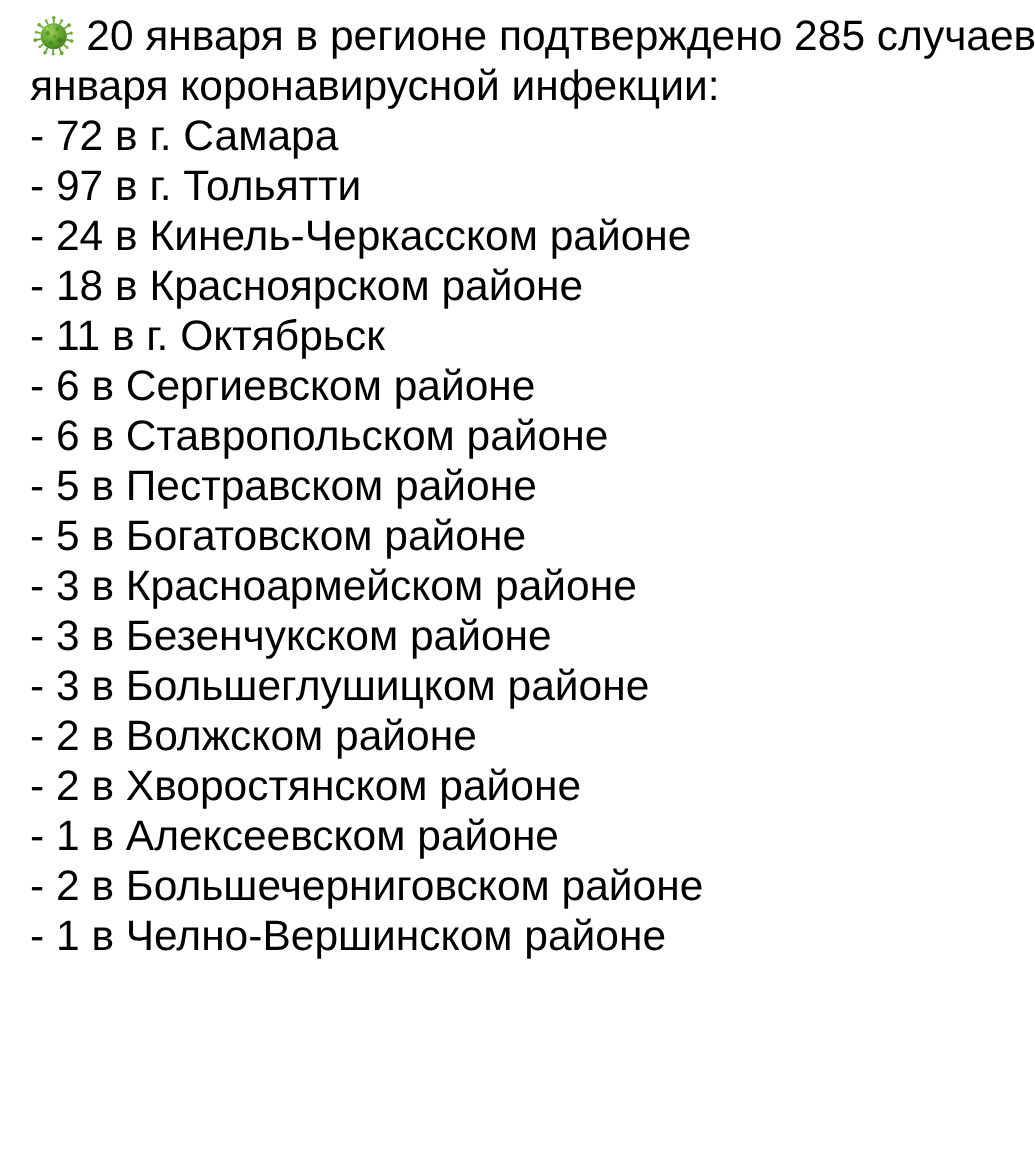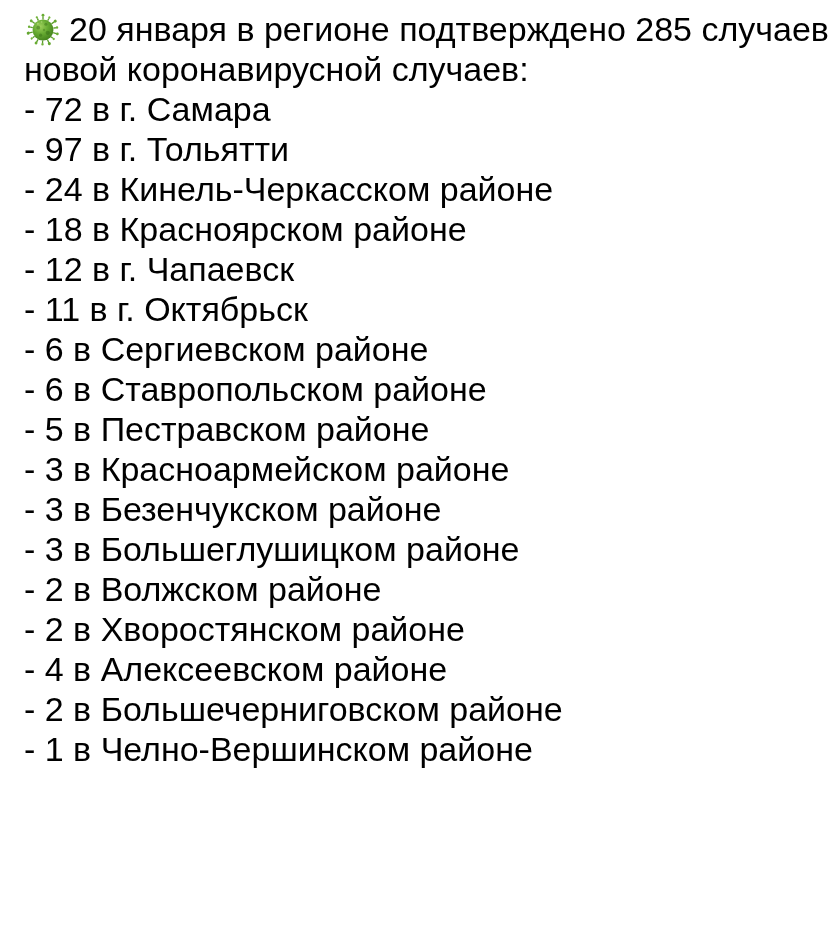--- a/index.html
+++ b/index.html
@@ -110,35 +110,35 @@
       <circle cx="15" cy="17.5" r="2" fill="#2e6512" opacity="0.45"></circle>
       <circle cx="23" cy="14" r="1.6" fill="#2e6512" opacity="0.4"></circle>
       <circle cx="25" cy="23" r="2.2" fill="#2e6512" opacity="0.45"></circle>
       <circle cx="17.5" cy="25.5" r="1.7" fill="#2e6512" opacity="0.4"></circle>
       <circle cx="21" cy="20" r="1.2" fill="#2e6512" opacity="0.35"></circle>
       <circle cx="14.5" cy="13.5" r="1.1" fill="#b9e183" opacity="0.6"></circle>
       <circle cx="18.5" cy="11.5" r="0.9" fill="#b9e183" opacity="0.55"></circle>
     </svg></span><span>20 января в регионе подтверждено 285 случаев</span>
   </p>
 
-  <p class="line">новой коронавирусной случаев:</p>
+  <p class="line">января коронавирусной инфекции:</p>
 
   <div id="cases">
       <p class="line case-line">- 72 в г. Самара</p>
       <p class="line case-line">- 97 в г. Тольятти</p>
       <p class="line case-line">- 24 в Кинель-Черкасском районе</p>
       <p class="line case-line">- 18 в Красноярском районе</p>
-      <p class="line case-line">- 12 в г. Чапаевск</p>
       <p class="line case-line">- 11 в г. Октябрьск</p>
       <p class="line case-line">- 6 в Сергиевском районе</p>
       <p class="line case-line">- 6 в Ставропольском районе</p>
       <p class="line case-line">- 5 в Пестравском районе</p>
+      <p class="line case-line">- 5 в Богатовском районе</p>
       <p class="line case-line">- 3 в Красноармейском районе</p>
       <p class="line case-line">- 3 в Безенчукском районе</p>
       <p class="line case-line">- 3 в Большеглушицком районе</p>
       <p class="line case-line">- 2 в Волжском районе</p>
       <p class="line case-line">- 2 в Хворостянском районе</p>
-      <p class="line case-line">- 4 в Алексеевском районе</p>
+      <p class="line case-line">- 1 в Алексеевском районе</p>
       <p class="line case-line">- 2 в Большечерниговском районе</p>
       <p class="line case-line">- 1 в Челно-Вершинском районе</p>
     </div>
 
 </div>
 
 </body></html>

